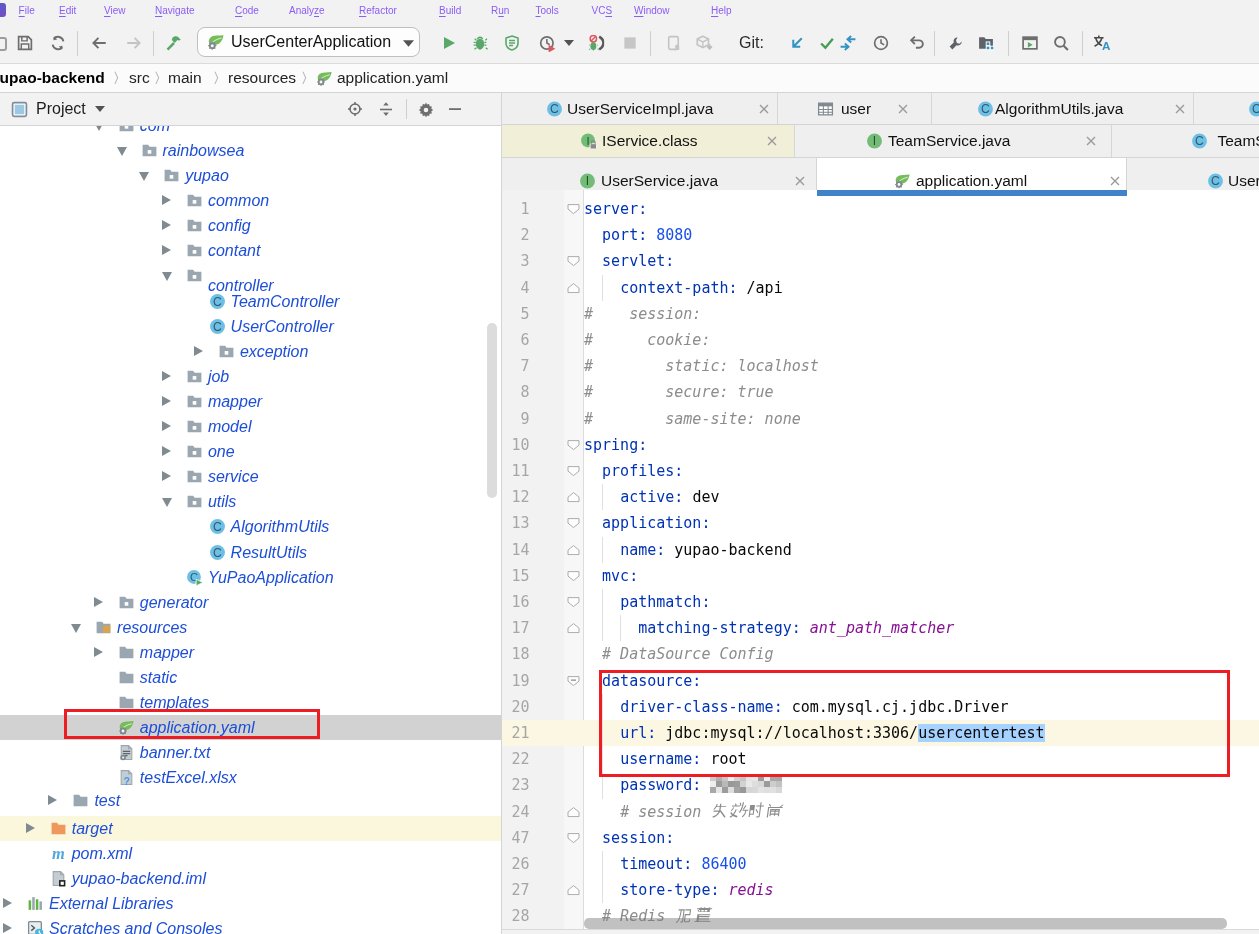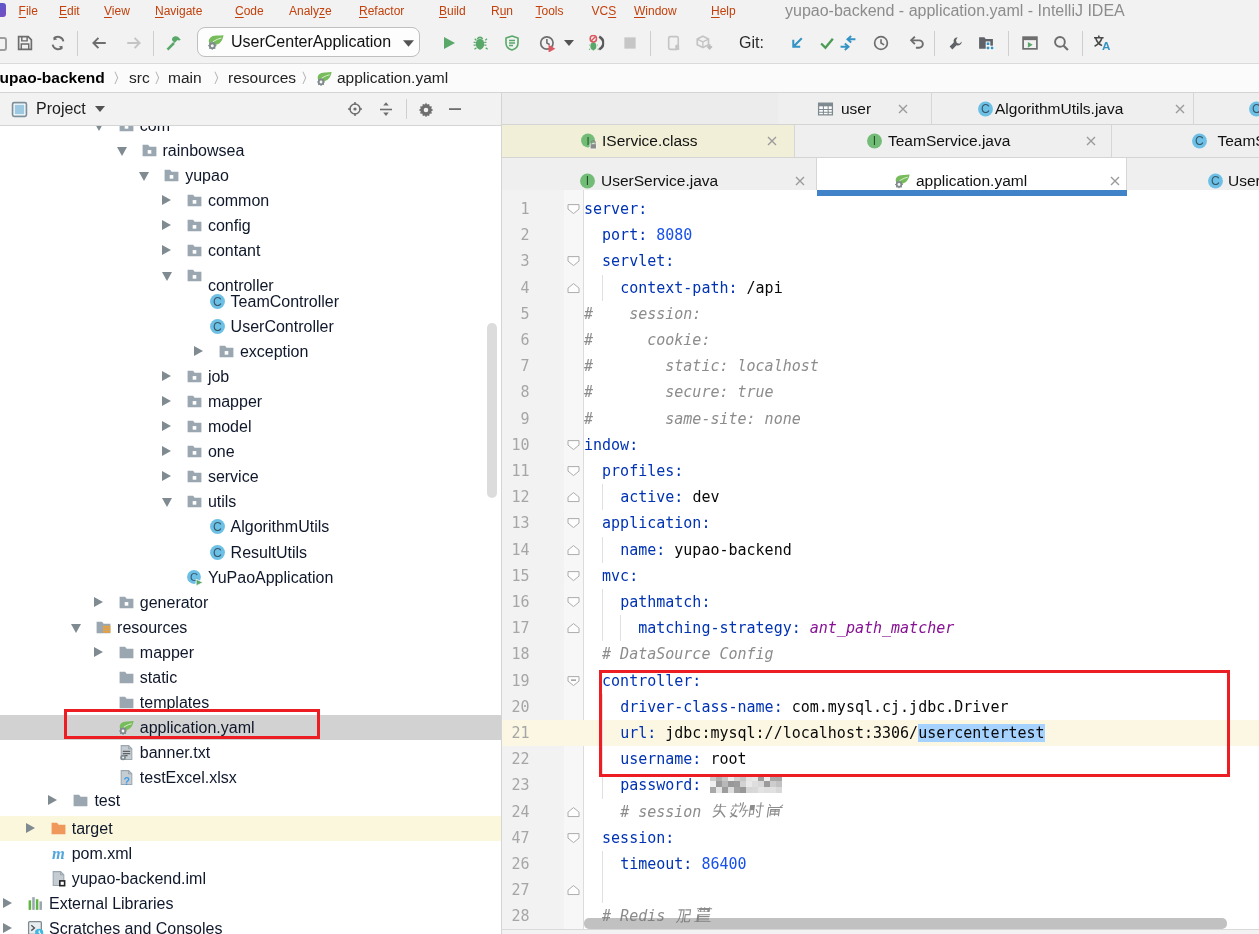--- a/index.html
+++ b/index.html
@@ -8,21 +8,21 @@
     position:relative; width:1259px; height:934px; overflow:hidden;
     font-family:"Liberation Sans", sans-serif; color:#1d1d1d;
     -webkit-font-smoothing:antialiased;
   }
   .abs { position:absolute; }
 
   
   #menubar { left:0; top:0; width:1259px; height:23px; background:#F2F2F2; }
   #menubar .app-icon { left:-8px; top:3px; width:14px; height:14px; border-radius:3px;
      background:linear-gradient(135deg,#4a5bd0,#7a4fc0); }
-  .menu-item { position:absolute; top:0; height:23px; line-height:22px; font-size:12px; color:#c2410c; }
+  .menu-item { position:absolute; top:0; height:23px; line-height:22px; font-size:10px; color:#8b5cf6; }
   .menu-item u { text-decoration:underline; text-underline-offset:2px; }
   #win-title { position:absolute; top:0; left:785px; height:23px; line-height:22px; font-size:16px; color:#8C8C8C; }
 
   
   #toolbar { left:0; top:23px; width:1259px; height:41px; background:#F2F2F2; border-bottom:1px solid #DBDBDB; }
   .tbi { position:absolute; top:50%; transform:translate(-50%,-50%); }
   .tb-sep { position:absolute; top:8px; width:1px; height:25px; background:#CFCFCF; }
   #run-config { position:absolute; left:197px; top:4px; width:223px; height:30px; background:#FDFDFD;
      border:1px solid #BFBFBF; border-radius:8px; }
   #run-config .rc-label { position:absolute; left:33px; top:0; height:28px; line-height:28px; font-size:16px; color:#111; }
@@ -38,21 +38,21 @@
   
   #project-panel { left:0; top:93px; width:501px; height:841px; background:#fff; overflow:hidden; }
   #project-header { position:absolute; left:0; top:0; width:501px; height:32.5px; background:#F2F2F2;
       border-bottom:1px solid #D4D4D4; z-index:30; }
   #project-header .ph-label { position:absolute; left:36px; top:0; height:32px; line-height:31px; font-size:16px; color:#1d1d1d; }
   .tree-row { position:absolute; left:0; width:501px; height:25.1px; }
   .tree-row .tr-arrow { position:absolute; top:7px; width:0; height:0; }
   .arrow-closed { border-left:9px solid #7F8B91; border-top:5.5px solid transparent; border-bottom:5.5px solid transparent; }
   .arrow-open { border-top:9px solid #7F8B91; border-left:5.5px solid transparent; border-right:5.5px solid transparent; margin-top:2px; }
   .tree-row .tr-icon { position:absolute; top:4px; width:17px; height:17px; }
-  .tree-row .tr-label { position:absolute; top:0; height:25.1px; line-height:25px; font-size:16px; color:#0f172a; white-space:nowrap; }
+  .tree-row .tr-label { position:absolute; top:0; height:25.1px; line-height:25px; font-size:16px; color:#1d4ed8; white-space:nowrap;font-style:italic; }
   .tree-row.selected { background:#D2D2D2; }
   .tree-row.excluded { background:#FBF7DC; }
   #ptree-scrollthumb { position:absolute; left:487px; top:230px; width:10px; height:175px;
       background:rgba(130,130,130,0.28); border-radius:5px; z-index:31; }
 
   
   #editor-region { left:501px; top:93px; width:758px; height:841px; background:#fff; border-left:1px solid #D4D4D4; overflow:hidden; }
   .tab-row { position:absolute; left:0; width:758px; }
   .tab { position:absolute; top:0; height:100%; background:#EFEFEF; border-right:1px solid #D6D6D6; }
   .tab.yellowed { background:#F2EFD8; }
@@ -312,21 +312,20 @@
         <div class="menu-item" style="left: 235px;"><u>C</u>ode</div>
         <div class="menu-item" style="left: 289px;">Analy<u>z</u>e</div>
         <div class="menu-item" style="left: 359px;"><u>R</u>efactor</div>
         <div class="menu-item" style="left: 439px;"><u>B</u>uild</div>
         <div class="menu-item" style="left: 491px;">R<u>u</u>n</div>
         <div class="menu-item" style="left: 535.5px;"><u>T</u>ools</div>
         <div class="menu-item" style="left: 591.5px;">VC<u>S</u></div>
         <div class="menu-item" style="left: 634px;"><u>W</u>indow</div>
         <div class="menu-item" style="left: 711px;"><u>H</u>elp</div>
       </div>
-    <div id="win-title">yupao-backend - application.yaml - IntelliJ IDEA</div>
   </div>
 
   <div id="toolbar" class="abs">
     <div id="tb-sliver"></div>
     <div id="toolbar-icons">
         <svg class="tbi" style="left: 24.6px; width: 17px; height: 17px;">
           <use href="#i-save"></use>
         </svg>
         <svg class="tbi" style="left: 57.7px; width: 18px; height: 18px;">
           <use href="#i-refresh"></use>
@@ -675,20 +674,29 @@
           <use href="#i-minus"></use>
         </svg>
     </div>
     <div id="ptree-scrollthumb"></div>
     <div id="tree-red-box" class="red-box" style="left:64px;top:615.5px;width:256px;height:30px"></div>
   </div>
 
   <div id="editor-region" class="abs">
     <div id="tab-rows">
         <div class="tab-row" style="top: 0px; height: 32px; border-bottom: 1px solid rgb(212, 212, 212); background: rgb(236, 236, 236);">
+          <div class="tab" style="left: 0px; width: 276px;">
+            <svg class="tab-icon" style="left: 44px;">
+              <use href="#i-class"></use>
+            </svg>
+            <span class="tab-label" style="left: 65px;">UserServiceImpl.java</span>
+            <svg class="tab-close" style="left: 255px;">
+              <use href="#i-close"></use>
+            </svg>
+          </div>
           <div class="tab" style="left: 276px; width: 154px;">
             <svg class="tab-icon" style="left: 39px;">
               <use href="#i-table"></use>
             </svg>
             <span class="tab-label" style="left: 63px;">user</span>
             <svg class="tab-close" style="left: 118px;">
               <use href="#i-close"></use>
             </svg>
           </div>
           <div class="tab" style="left: 430px; width: 262px;">
@@ -791,21 +799,21 @@
             </svg><span class="code-text"><span class="seg-p">    </span><span class="seg-k">context-path:</span><span class="seg-p"> </span><span class="seg-v">/api</span></span></div>
           <div class="code-line" style="top: 110.8px;"><span class="ln">5</span><span class="code-text"><span class="seg-c">#    session:</span></span></div>
           <div class="code-line" style="top: 137px;"><span class="ln">6</span><span class="code-text"><span class="seg-c">#      cookie:</span></span></div>
           <div class="code-line" style="top: 163.2px;"><span class="ln">7</span><span class="code-text"><span class="seg-c">#        static: localhost</span></span></div>
           <div class="code-line" style="top: 189.4px;"><span class="ln">8</span><span class="code-text"><span class="seg-c">#        secure: true</span></span></div>
           <div class="code-line" style="top: 215.6px;"><span class="ln">9</span><span class="code-text"><span class="seg-c">#        same-site: none</span></span></div>
           <div class="code-line" style="top: 241.8px;"><span class="ln">10</span><svg class="fold-marker" viewBox="0 0 13 26.2" style="top: 0px;">
               <g>
                 <use href="#i-fold-start" y="7.6" width="13" height="11"></use>
               </g>
-            </svg><span class="code-text"><span class="seg-k">indow:</span></span></div>
+            </svg><span class="code-text"><span class="seg-k">spring:</span></span></div>
           <div class="code-line" style="top: 268px;"><span class="ln">11</span><svg class="fold-marker" viewBox="0 0 13 26.2" style="top: 0px;">
               <g>
                 <use href="#i-fold-start" y="7.6" width="13" height="11"></use>
               </g>
             </svg><span class="code-text"><span class="seg-p">  </span><span class="seg-k">profiles:</span></span></div>
           <div class="code-line" style="top: 294.2px;"><span class="ln">12</span><svg class="fold-marker" viewBox="0 0 13 26.2" style="top: 0px;">
               <g>
                 <use href="#i-fold-end" y="7.6" width="13" height="11"></use>
               </g>
             </svg><span class="code-text"><span class="seg-p">    </span><span class="seg-k">active:</span><span class="seg-p"> </span><span class="seg-v">dev</span></span></div>
@@ -832,21 +840,21 @@
           <div class="code-line" style="top: 425.2px;"><span class="ln">17</span><svg class="fold-marker" viewBox="0 0 13 26.2" style="top: 0px;">
               <g>
                 <use href="#i-fold-end" y="7.6" width="13" height="11"></use>
               </g>
             </svg><span class="code-text"><span class="seg-p">      </span><span class="seg-k">matching-strategy:</span><span class="seg-p"> </span><span class="seg-m">ant_path_matcher</span></span></div>
           <div class="code-line" style="top: 451.4px;"><span class="ln">18</span><span class="code-text"><span class="seg-p">  </span><span class="seg-c"># DataSource Config</span></span></div>
           <div class="code-line" style="top: 477.6px;"><span class="ln">19</span><svg class="fold-marker" viewBox="0 0 13 26.2" style="top: 0px;">
               <g>
                 <use href="#i-fold-start-minus" y="7.6" width="13" height="11"></use>
               </g>
-            </svg><span class="code-text"><span class="seg-p">  </span><span class="seg-k">controller:</span></span></div>
+            </svg><span class="code-text"><span class="seg-p">  </span><span class="seg-k">datasource:</span></span></div>
           <div class="code-line" style="top: 503.8px;"><span class="ln">20</span><span class="code-text"><span class="seg-p">    </span><span class="seg-k">driver-class-name:</span><span class="seg-p"> </span><span class="seg-v">com.mysql.cj.jdbc.Driver</span></span></div>
           <div class="code-line" style="top: 530px;"><span class="ln">21</span><span class="code-text"><span class="seg-p">    </span><span class="seg-k">url:</span><span class="seg-p"> </span><span class="seg-v">jdbc:mysql://localhost:3306/</span><span class="seg-sel">usercentertest</span></span></div>
           <div class="code-line" style="top: 556.2px;"><span class="ln">22</span><span class="code-text"><span class="seg-p">    </span><span class="seg-k">username:</span><span class="seg-p"> </span><span class="seg-v">root</span></span></div>
           <div class="code-line" style="top: 582.4px;"><span class="ln">23</span><span class="code-text"><span class="seg-p">    </span><span class="seg-k">password:</span><span class="seg-p"> </span><svg width="72" height="18" style="vertical-align: -3px;">
                 <rect x="0" y="0" width="6" height="6" fill="rgb(203,203,203)"></rect>
                 <rect x="6" y="0" width="6" height="6" fill="rgb(176,176,176)"></rect>
                 <rect x="12" y="0" width="6" height="6" fill="rgb(198,198,198)"></rect>
                 <rect x="18" y="0" width="6" height="6" fill="rgb(238,238,238)"></rect>
                 <rect x="24" y="0" width="6" height="6" fill="rgb(210,210,210)"></rect>
                 <rect x="30" y="0" width="6" height="6" fill="rgb(197,197,197)"></rect>
@@ -897,21 +905,21 @@
           <div class="code-line" style="top: 634.8px;"><span class="ln">47</span><svg class="fold-marker" viewBox="0 0 13 26.2" style="top: 0px;">
               <g>
                 <use href="#i-fold-start" y="7.6" width="13" height="11"></use>
               </g>
             </svg><span class="code-text"><span class="seg-p">  </span><span class="seg-k">session:</span></span></div>
           <div class="code-line" style="top: 661px;"><span class="ln">26</span><span class="code-text"><span class="seg-p">    </span><span class="seg-k">timeout:</span><span class="seg-p"> </span><span class="seg-n">86400</span></span></div>
           <div class="code-line" style="top: 687.2px;"><span class="ln">27</span><svg class="fold-marker" viewBox="0 0 13 26.2" style="top: 0px;">
               <g>
                 <use href="#i-fold-end" y="7.6" width="13" height="11"></use>
               </g>
-            </svg></div>
+            </svg><span class="code-text"><span class="seg-p">    </span><span class="seg-k">store-type:</span><span class="seg-p"> </span><span class="seg-m">redis</span></span></div>
           <div class="code-line" style="top: 713.4px;"><span class="ln">28</span><span class="code-text"><span class="seg-p">  </span><span class="seg-c"># Redis </span><span><svg width="17.9" height="16" viewBox="-100 0 1193 1067" aria-label="配" style="vertical-align: -3.5px; overflow: visible;">
                   <path d="M554 795V723H858V480H557V46C557 -46 585 -70 678 -70C697 -70 825 -70 846 -70C937 -70 960 -34 968 117C947 122 915 134 899 146C895 21 888 0 841 0C820 0 707 0 691 0C646 0 632 8 632 46V408H933V795ZM100 795V723H245C228 333 204 31 28 -60C46 -73 71 -99 82 -116C268 -13 300 305 320 723H432V76C432 -18 418 -38 318 -10C328 -31 338 -64 341 -86C456 -112 506 -76 506 76V795Z" transform="translate(0,820) skewX(-8) scale(1,-1)" fill="#8C8C8C"></path>
                 </svg><svg width="17.9" height="16" viewBox="-100 0 1193 1067" aria-label="置" style="vertical-align: -3.5px; overflow: visible;">
                   <path d="M651 748H820V658H651ZM417 748H582V658H417ZM189 748H348V658H189ZM190 427V6H57V-50H1143V6H328V67H1020V122H328V181H1020V236H328V294H1020V349H328V408H1051V464H190V427ZM120 864V808H1124V864ZM260 944V614H988V944H920V890H651V944H582V890H417V944H348V890H260Z" transform="translate(0,820) skewX(-8) scale(1,-1)" fill="#8C8C8C"></path>
                 </svg></span></span></div>
         </div>
       <div id="editor-red-box" class="red-box" style="left:96.5px;top:479.5px;width:631px;height:107px"></div>
       <div id="hscrollbar" style="left:82px;top:728px;width:643px;height:11px"></div>
       <div id="editor-bottom-strip" style="top:739px;height:5px"></div>
     </div>

